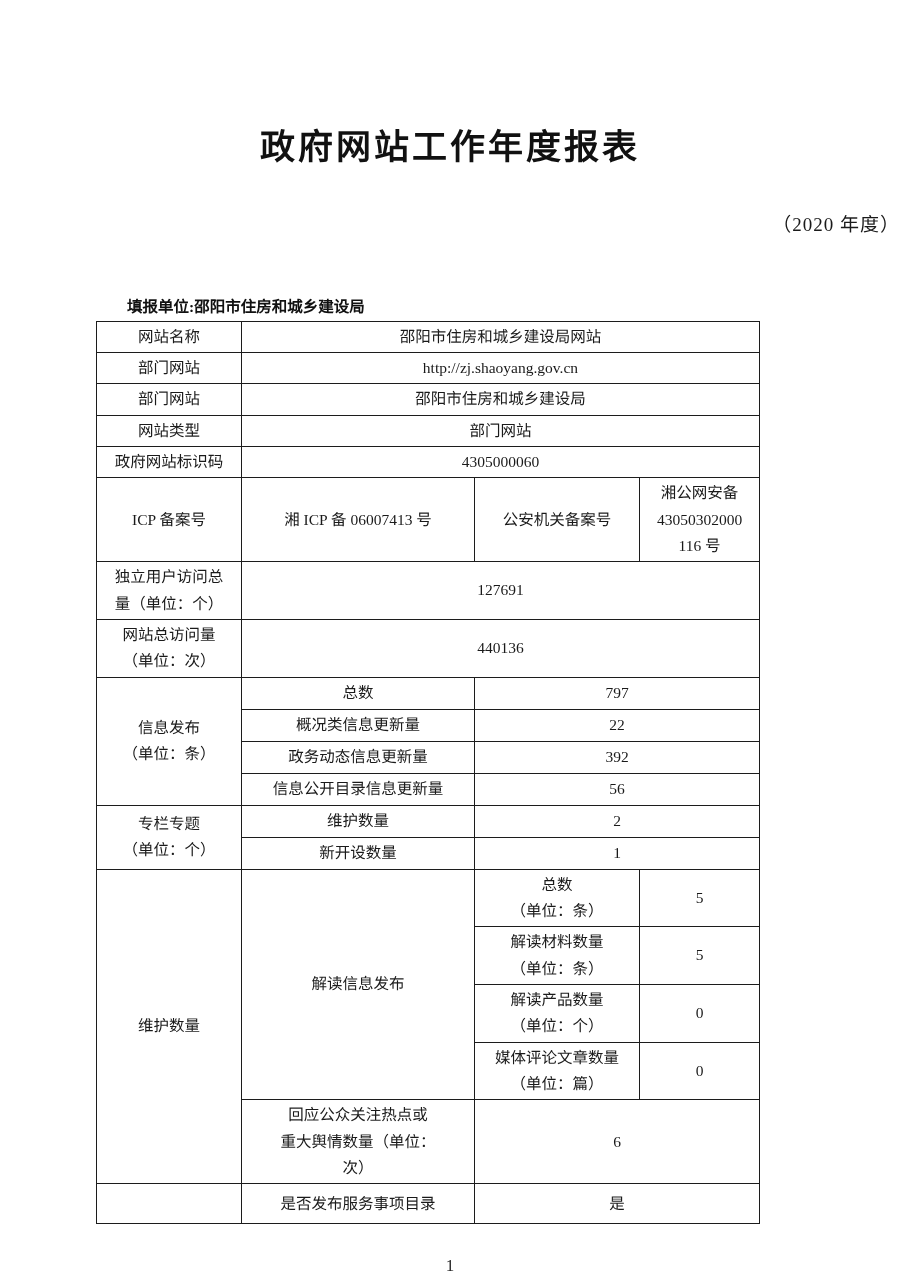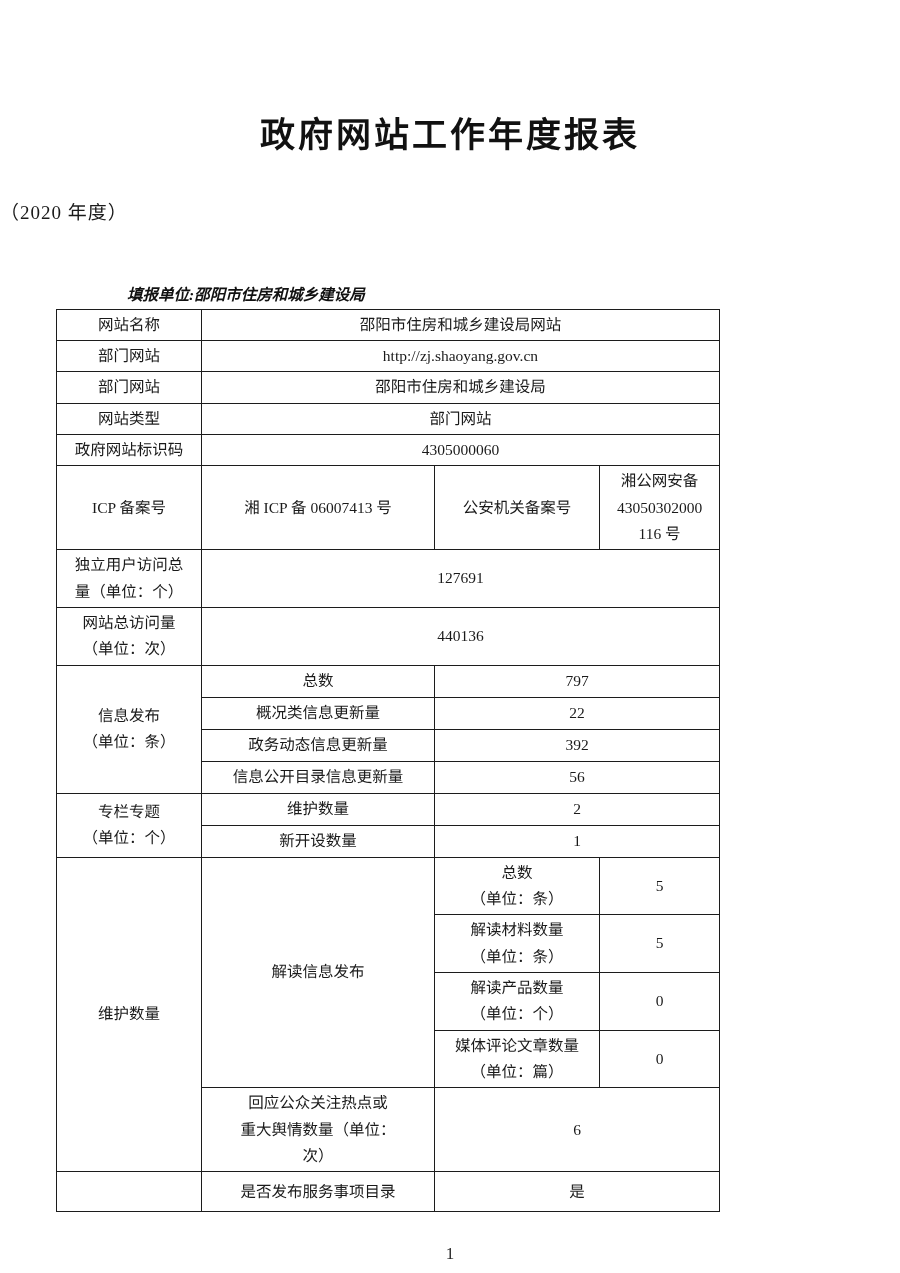--- a/index.html
+++ b/index.html
@@ -15,48 +15,47 @@
     position: relative;
     overflow: hidden;
   }
   .page {
     width: 900px;
     height: 1273px;
     background: #ffffff;
     box-sizing: border-box;
   }
   .doc-title {
-    margin: 4px;
+    margin: 16px;
     padding-top: 112px;
     text-align: center;
     font-family: "Liberation Sans", "DejaVu Sans", sans-serif;
     font-size: 35px;
     font-weight: 700;
     letter-spacing: 3px;
     color: #111111;
     line-height: 1.1;
   }
   .doc-subtitle {
     margin-top: 42px;
-    text-align: left;
+    text-align: right;
     font-size: 19px;
     letter-spacing: 1px;
     color: #1a1a1a;
   }
   .reporting-unit {
     margin: 58px 0 5px 127px;
     font-size: 15.5px;
     font-weight: 700;
     color: #111111;
-    font-style: italic;
   }
   table.report {
     border-collapse: collapse;
     table-layout: fixed;
-    margin-left: 56px;
+    margin-left: 96px;
     width: 663px;
   }
   table.report td {
     border: 1.5px solid #1c1c1c;
     text-align: center;
     vertical-align: middle;
     font-size: 15.5px;
     line-height: 1.7;
     padding: 2px 4px;
     color: #1a1a1a;

